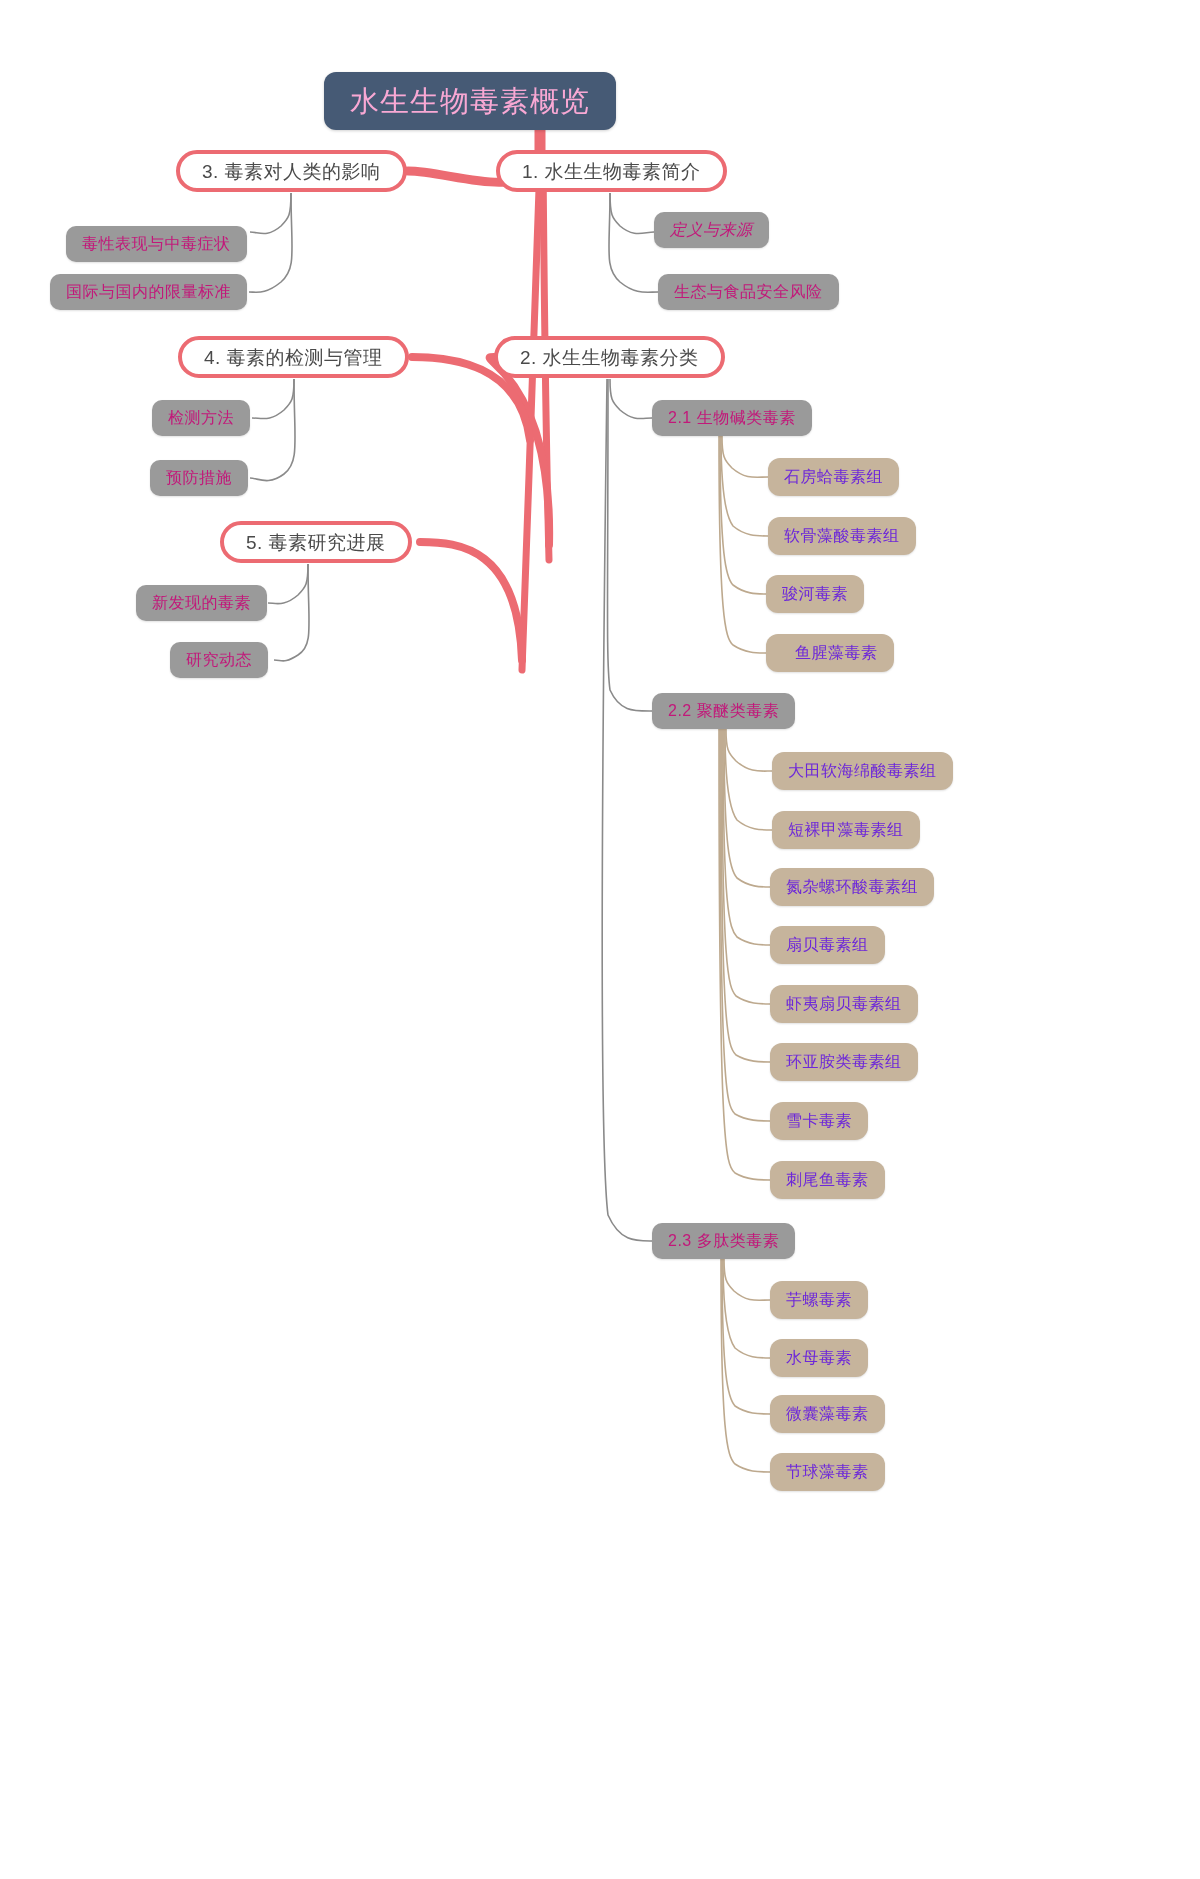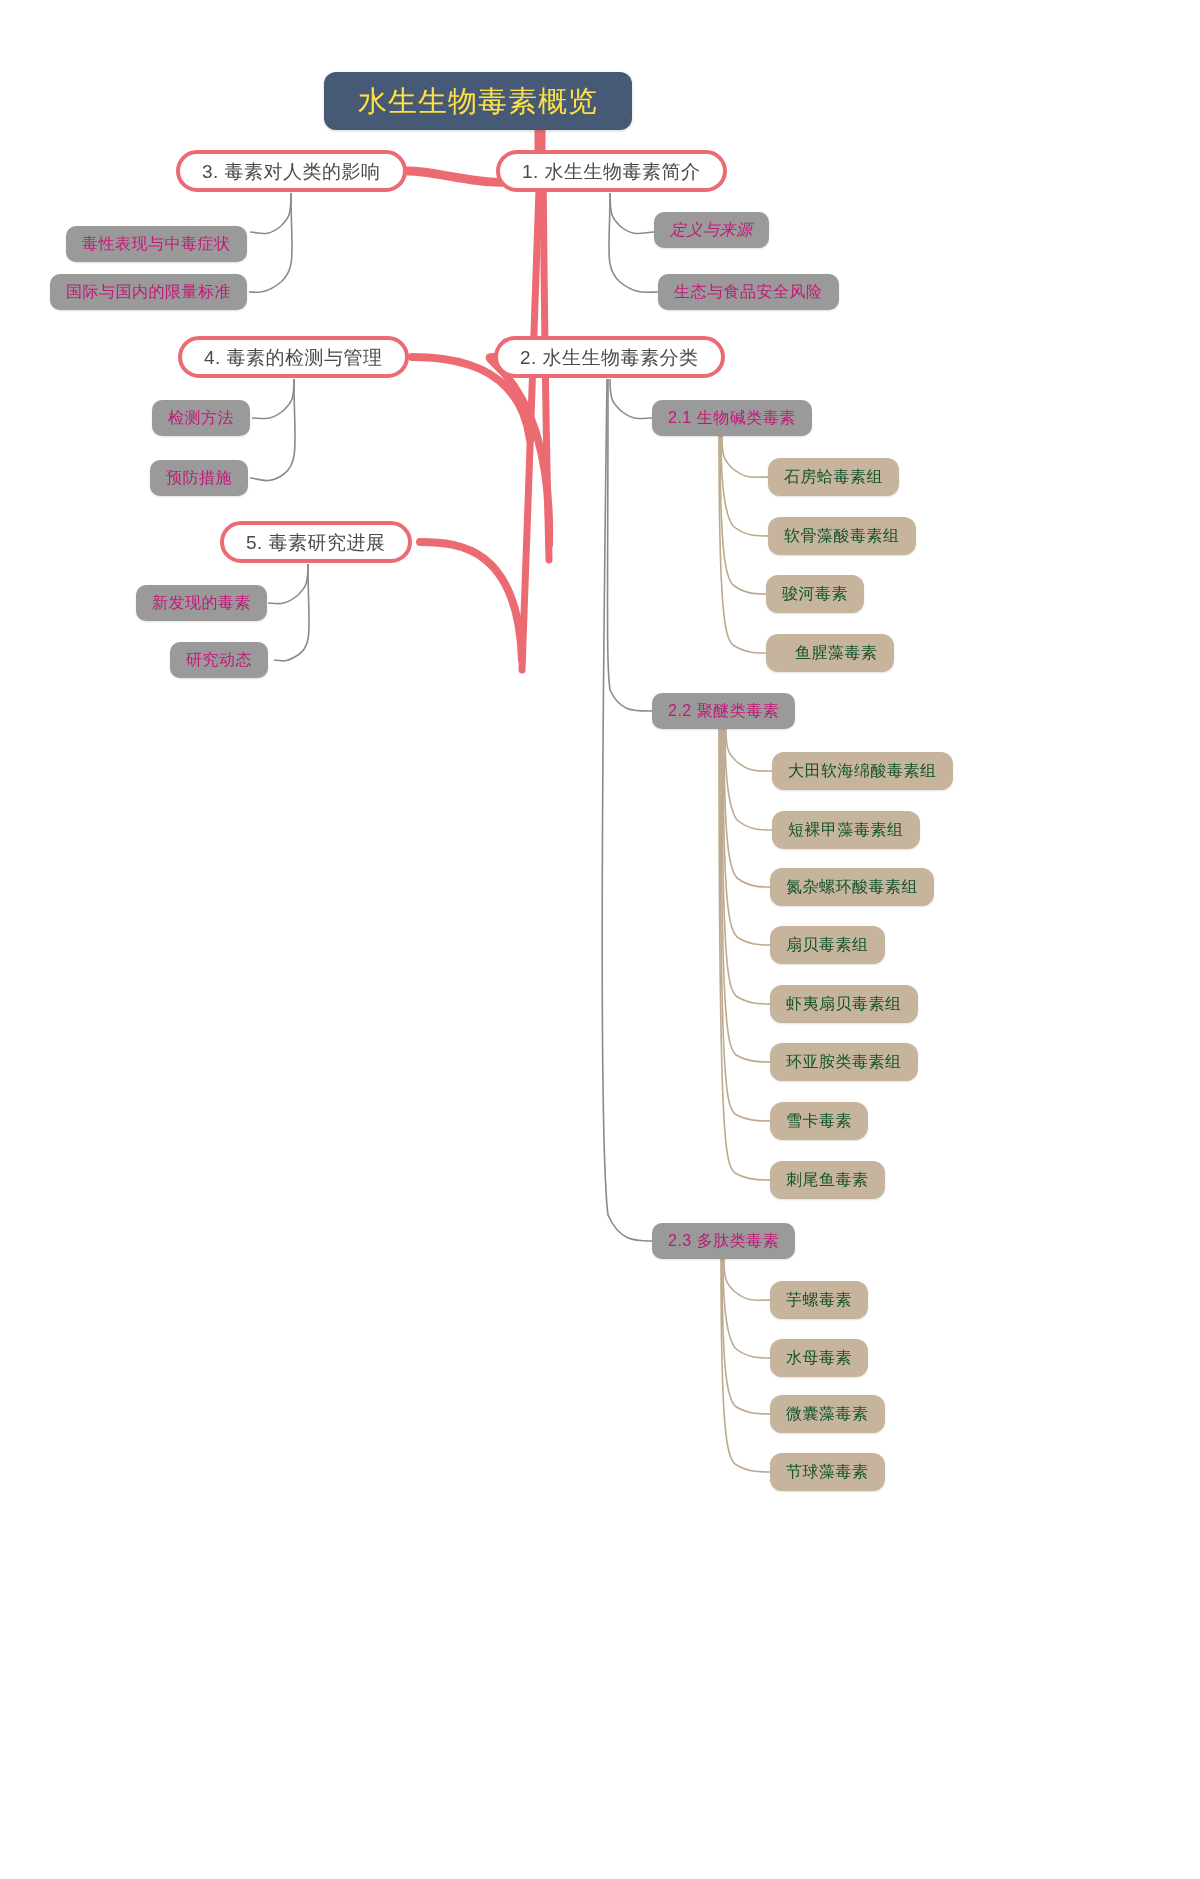--- a/index.html
+++ b/index.html
@@ -32,25 +32,25 @@
     display: flex;
     align-items: center;
     justify-content: center;
     white-space: nowrap;
     line-height: 1;
   }
 
   
   .n-root {
     background: #465a75;
-    color: #fde047;
+    color: #f9a8d4;
     border-radius: 12px;
     font-size: 29px;
     letter-spacing: 1px;
-    padding: 0 34px;
+    padding: 0 26px;
     height: 58px;
     box-shadow: 0 1px 3px rgba(0,0,0,0.18);
   }
 
   
   .n-l1 {
     background: #ffffff;
     color: #4a4a4a;
     border: 4px solid #ec6b72;
     border-radius: 28px;
@@ -68,21 +68,21 @@
     font-size: 16px;
     letter-spacing: 0.5px;
     padding: 0 16px;
     height: 36px;
     box-shadow: 0 1px 2px rgba(0,0,0,0.12);
   }
 
   
   .n-l3 {
     background: #c6b49c;
-    color: #14532d;
+    color: #6d28d9;
     border-radius: 12px;
     font-size: 16px;
     letter-spacing: 0.5px;
     padding: 0 16px;
     height: 38px;
     box-shadow: 0 1px 2px rgba(0,0,0,0.12);
   }
 </style>
 </head>
 <body>

